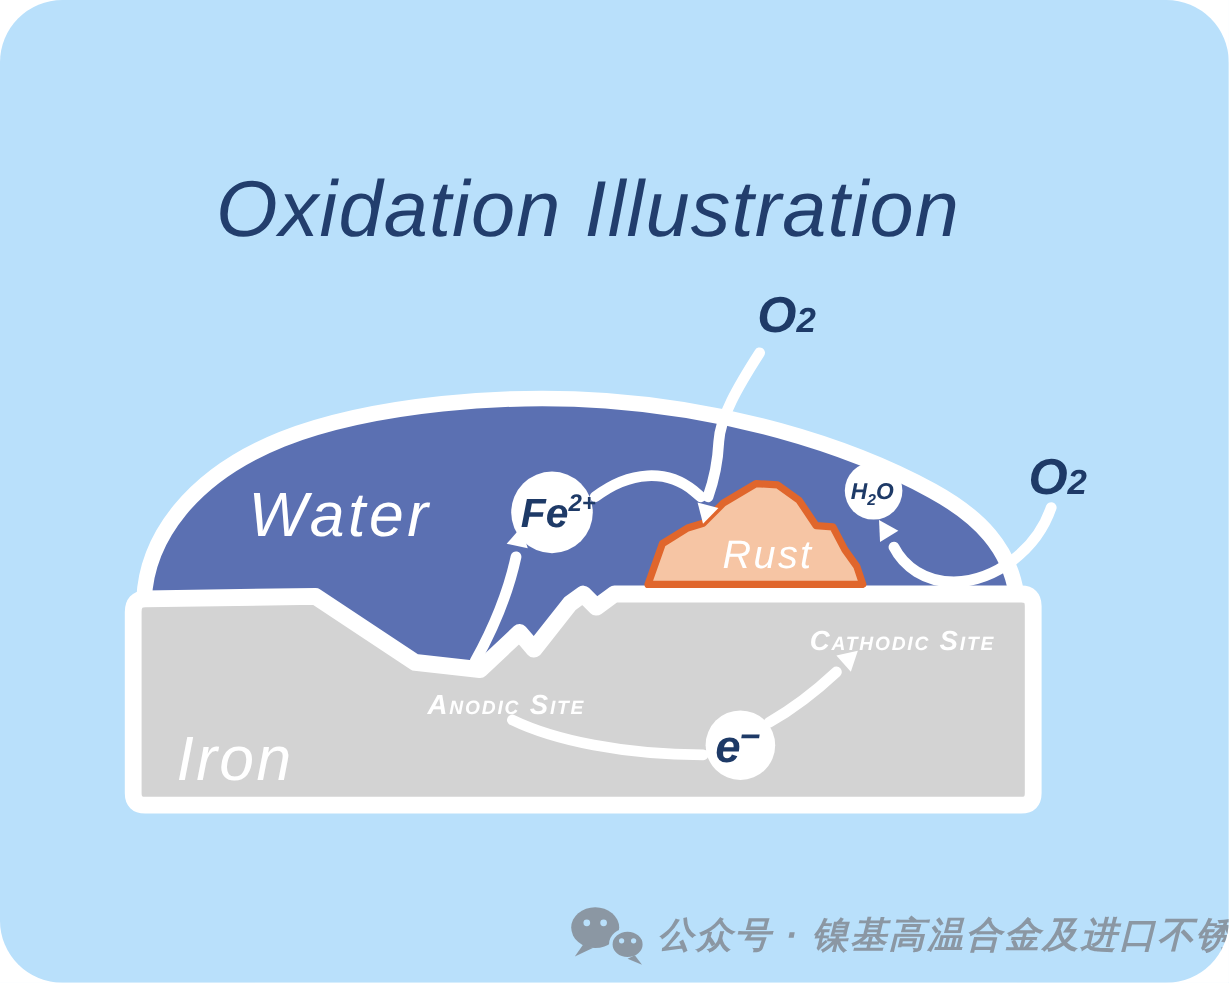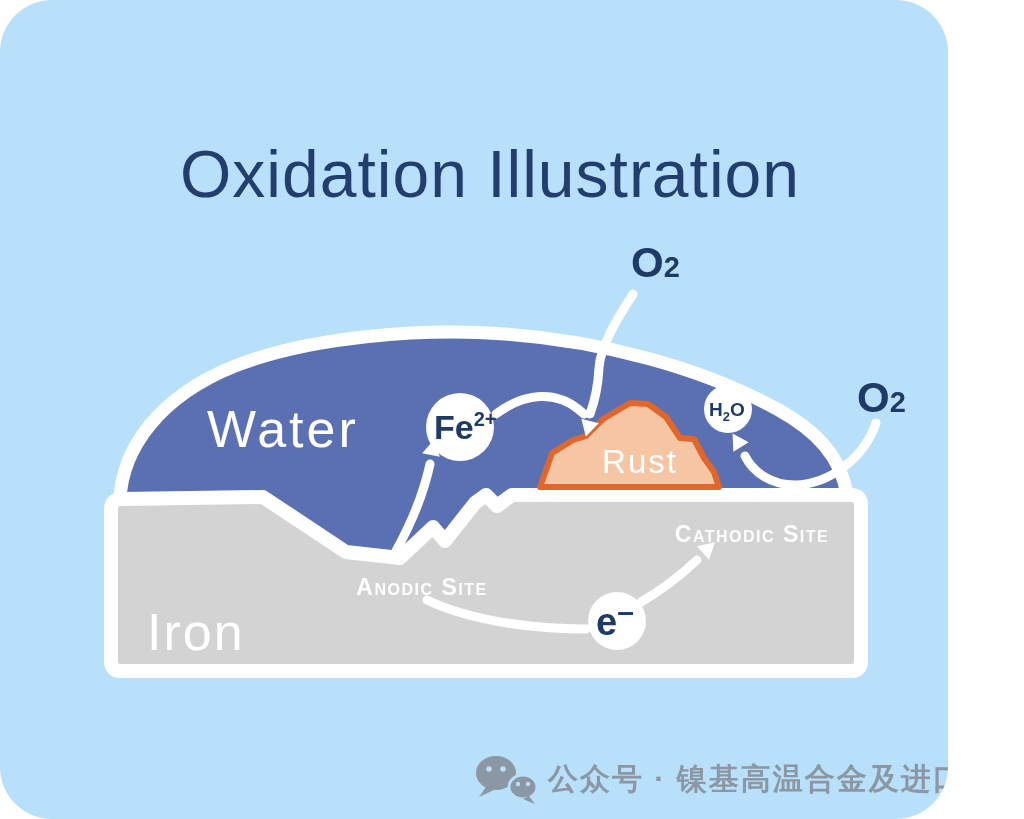--- a/index.html
+++ b/index.html
@@ -1,16 +1,16 @@
 <!DOCTYPE html>
 <html><head>
 <meta charset="utf-8">
 <style>
   html,body{margin:0;padding:0;background:#ffffff;}
-  .canvas{position:relative;width:948px;height:819px;}
+  .canvas{position:relative;width:1024px;height:819px;font-style:italic;}
   .card{position:absolute;inset:0;background:#b9e0fb;border-radius:52px;overflow:hidden;}
   svg{position:absolute;left:0;top:0;}
   text{font-family:"Liberation Sans","DejaVu Sans",sans-serif;}
   .title-text{font-size:66px;fill:#223e6d;letter-spacing:1px;}
   .water-text{font-size:52px;fill:#ffffff;letter-spacing:3px;}
   .iron-text{font-size:52px;fill:#ffffff;letter-spacing:2px;}
   .rust-text{font-size:33px;fill:#ffffff;letter-spacing:2px;}
   .site-text{font-size:23px;fill:#ffffff;font-weight:bold;letter-spacing:1.5px;font-variant:small-caps;}
   .chem-navy{fill:#1e3a67;font-weight:bold;}
   .o2-main{font-size:42px;}

